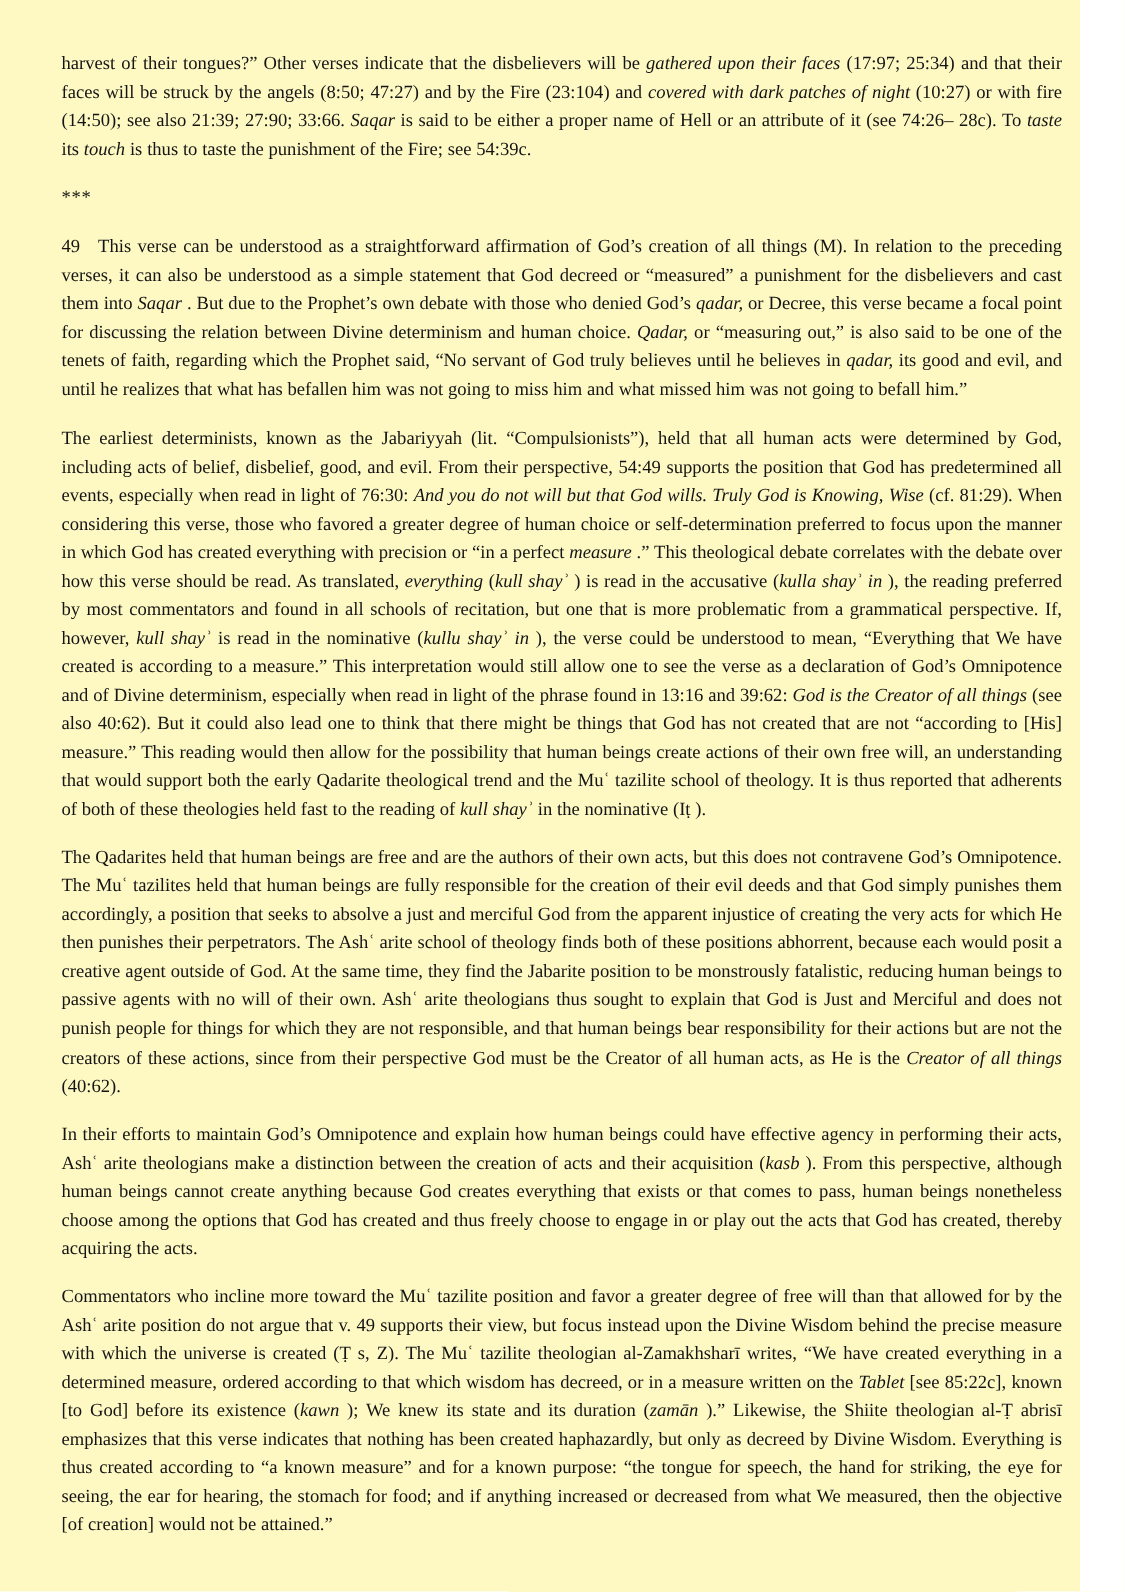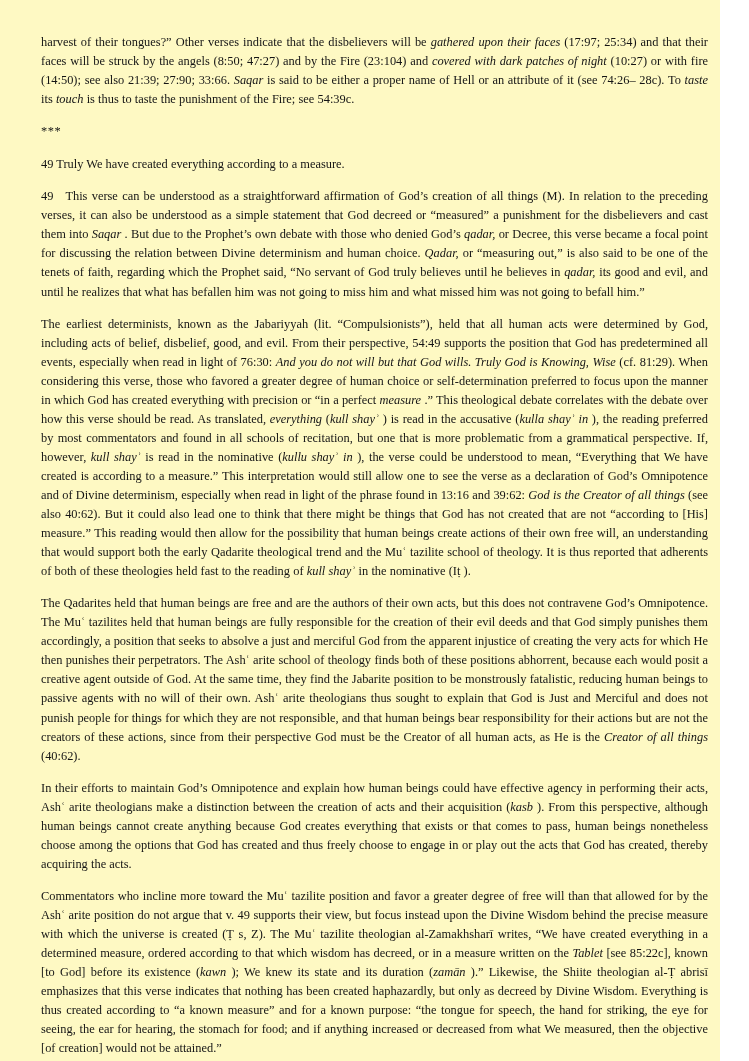--- a/index.html
+++ b/index.html
@@ -61,20 +61,19 @@
     font-style: italic;
   }
 </style>
 </head>
 <body>
 
 <div class="page">
   <div class="doc-body" id="doc-body">
       <p class="para"><span>harvest of their tongues?” Other verses indicate that the disbelievers will be </span><i>gathered upon their faces</i><span> (17:97; 25:34) and that their faces will be struck by the angels (8:50; 47:27) and by the Fire (23:104) and </span><i>covered with dark patches of night</i><span> (10:27) or with fire (14:50); see also 21:39; 27:90; 33:66. </span><i>Saqar</i><span> is said to be either a proper name of Hell or an attribute of it (see 74:26– 28c). To </span><i>taste</i><span> its </span><i>touch</i><span> is thus to taste the punishment of the Fire; see 54:39c.</span></p>
       <p class="divider"><span>***</span></p>
-      <p class="verse"><span>49 Truly We have created everything according to a measure.</span></p>
       <p class="para commentary"><span class="vnum">49</span><span>This verse can be understood as a straightforward affirmation of God’s creation of all things (M). In relation to the preceding verses, it can also be understood as a simple statement that God decreed or “measured” a punishment for the disbelievers and cast them into </span><i>Saqar</i><span> . But due to the Prophet’s own debate with those who denied God’s </span><i>qadar,</i><span> or Decree, this verse became a focal point for discussing the relation between Divine determinism and human choice. </span><i>Qadar,</i><span> or “measuring out,” is also said to be one of the tenets of faith, regarding which the Prophet said, “No servant of God truly believes until he believes in </span><i>qadar,</i><span> its good and evil, and until he realizes that what has befallen him was not going to miss him and what missed him was not going to befall him.”</span></p>
       <p class="para"><span>The earliest determinists, known as the Jabariyyah (lit. “Compulsionists”), held that all human acts were determined by God, including acts of belief, disbelief, good, and evil. From their perspective, 54:49 supports the position that God has predetermined all events, especially when read in light of 76:30: </span><i>And you do not will but that God wills. Truly God is Knowing, Wise</i><span> (cf. 81:29). When considering this verse, those who favored a greater degree of human choice or self-determination preferred to focus upon the manner in which God has created everything with precision or “in a perfect </span><i>measure</i><span> .” This theological debate correlates with the debate over how this verse should be read. As translated, </span><i>everything</i><span> (</span><i>kull shayʾ</i><span> ) is read in the accusative (</span><i>kulla shayʾ in</i><span> ), the reading preferred by most commentators and found in all schools of recitation, but one that is more problematic from a grammatical perspective. If, however, </span><i>kull shayʾ</i><span> is read in the nominative (</span><i>kullu shayʾ in</i><span> ), the verse could be understood to mean, “Everything that We have created is according to a measure.” This interpretation would still allow one to see the verse as a declaration of God’s Omnipotence and of Divine determinism, especially when read in light of the phrase found in 13:16 and 39:62: </span><i>God is the Creator of all things</i><span> (see also 40:62). But it could also lead one to think that there might be things that God has not created that are not “according to [His] measure.” This reading would then allow for the possibility that human beings create actions of their own free will, an understanding that would support both the early Qadarite theological trend and the Muʿ tazilite school of theology. It is thus reported that adherents of both of these theologies held fast to the reading of </span><i>kull shayʾ</i><span> in the nominative (Iṭ ).</span></p>
       <p class="para"><span>The Qadarites held that human beings are free and are the authors of their own acts, but this does not contravene God’s Omnipotence. The Muʿ tazilites held that human beings are fully responsible for the creation of their evil deeds and that God simply punishes them accordingly, a position that seeks to absolve a just and merciful God from the apparent injustice of creating the very acts for which He then punishes their perpetrators. The Ashʿ arite school of theology finds both of these positions abhorrent, because each would posit a creative agent outside of God. At the same time, they find the Jabarite position to be monstrously fatalistic, reducing human beings to passive agents with no will of their own. Ashʿ arite theologians thus sought to explain that God is Just and Merciful and does not punish people for things for which they are not responsible, and that human beings bear responsibility for their actions but are not the creators of these actions, since from their perspective God must be the Creator of all human acts, as He is the </span><i>Creator of all things</i><span> (40:62).</span></p>
       <p class="para"><span>In their efforts to maintain God’s Omnipotence and explain how human beings could have effective agency in performing their acts, Ashʿ arite theologians make a distinction between the creation of acts and their acquisition (</span><i>kasb</i><span> ). From this perspective, although human beings cannot create anything because God creates everything that exists or that comes to pass, human beings nonetheless choose among the options that God has created and thus freely choose to engage in or play out the acts that God has created, thereby acquiring the acts.</span></p>
       <p class="para"><span>Commentators who incline more toward the Muʿ tazilite position and favor a greater degree of free will than that allowed for by the Ashʿ arite position do not argue that v. 49 supports their view, but focus instead upon the Divine Wisdom behind the precise measure with which the universe is created (Ṭ s, Z). The Muʿ tazilite theologian al-Zamakhsharī writes, “We have created everything in a determined measure, ordered according to that which wisdom has decreed, or in a measure written on the </span><i>Tablet</i><span> [see 85:22c], known [to God] before its existence (</span><i>kawn</i><span> ); We knew its state and its duration (</span><i>zamān</i><span> ).” Likewise, the Shiite theologian al-Ṭ abrisī emphasizes that this verse indicates that nothing has been created haphazardly, but only as decreed by Divine Wisdom. Everything is thus created according to “a known measure” and for a known purpose: “the tongue for speech, the hand for striking, the eye for seeing, the ear for hearing, the stomach for food; and if anything increased or decreased from what We measured, then the objective [of creation] would not be attained.”</span></p>
     </div>
 </div>
 
 </body></html>

